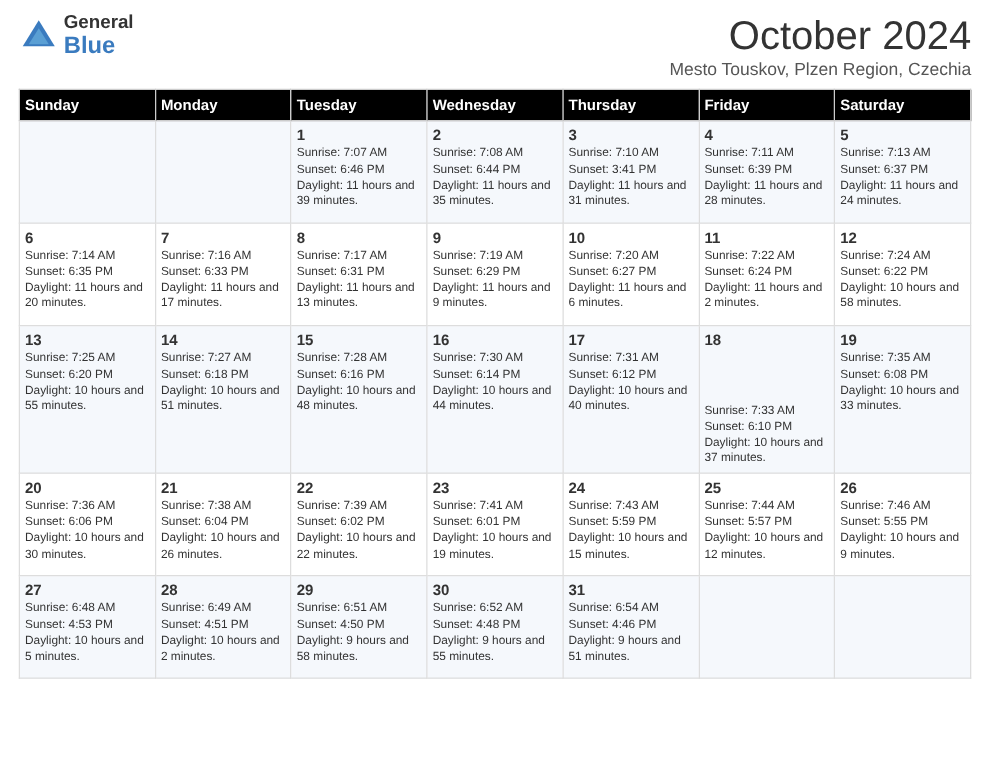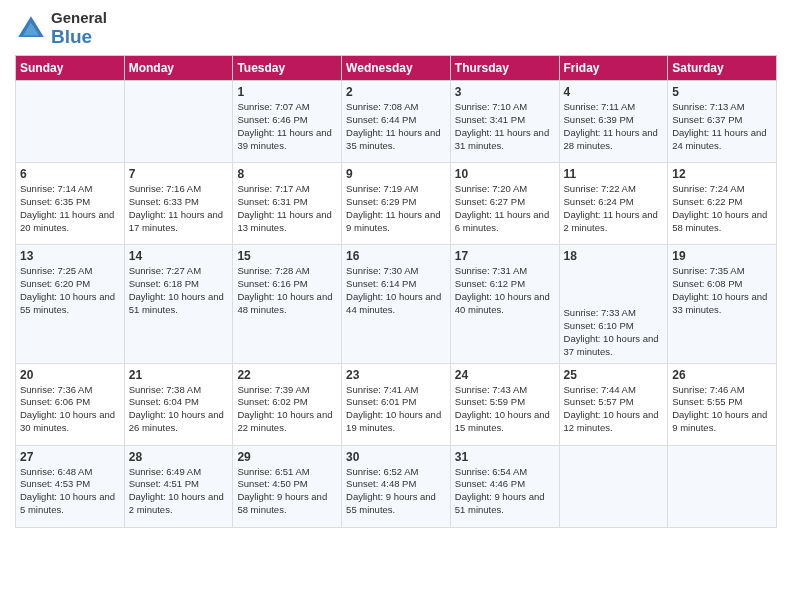--- a/index.html
+++ b/index.html
@@ -55,21 +55,21 @@
     .location {
       font-size: 14px;
       color: #555;
     }
     table {
       width: 100%;
       border-collapse: collapse;
       table-layout: fixed;
     }
     thead tr {
-      background-color: #be185d;
+      background-color: #000000;
     }
     thead th {
       color: #fff;
       font-size: 12px;
       font-weight: bold;
       padding: 5px 4px;
       text-align: left;
       border: 1px solid #ccc;
     }
     tbody tr {
@@ -109,20 +109,22 @@
       <svg class="logo-icon" viewBox="0 0 40 40">
         <polygon points="20,4 36,30 4,30" fill="#3a7bbf"></polygon>
         <polygon points="20,12 30,28 10,28" fill="#5a9fd4"></polygon>
       </svg>
       <div class="logo-text">
         <span class="logo-general">General</span>
         <span class="logo-blue">Blue</span>
       </div>
     </div>
     <div class="header-right">
+      <div class="month-title">October 2024</div>
+      <div class="location">Mesto Touskov, Plzen Region, Czechia</div>
     </div>
   </div>
 
   <table>
     <thead>
       <tr>
       <th>Sunday</th>
           <th>Monday</th>
           <th>Tuesday</th>
           <th>Wednesday</th>

